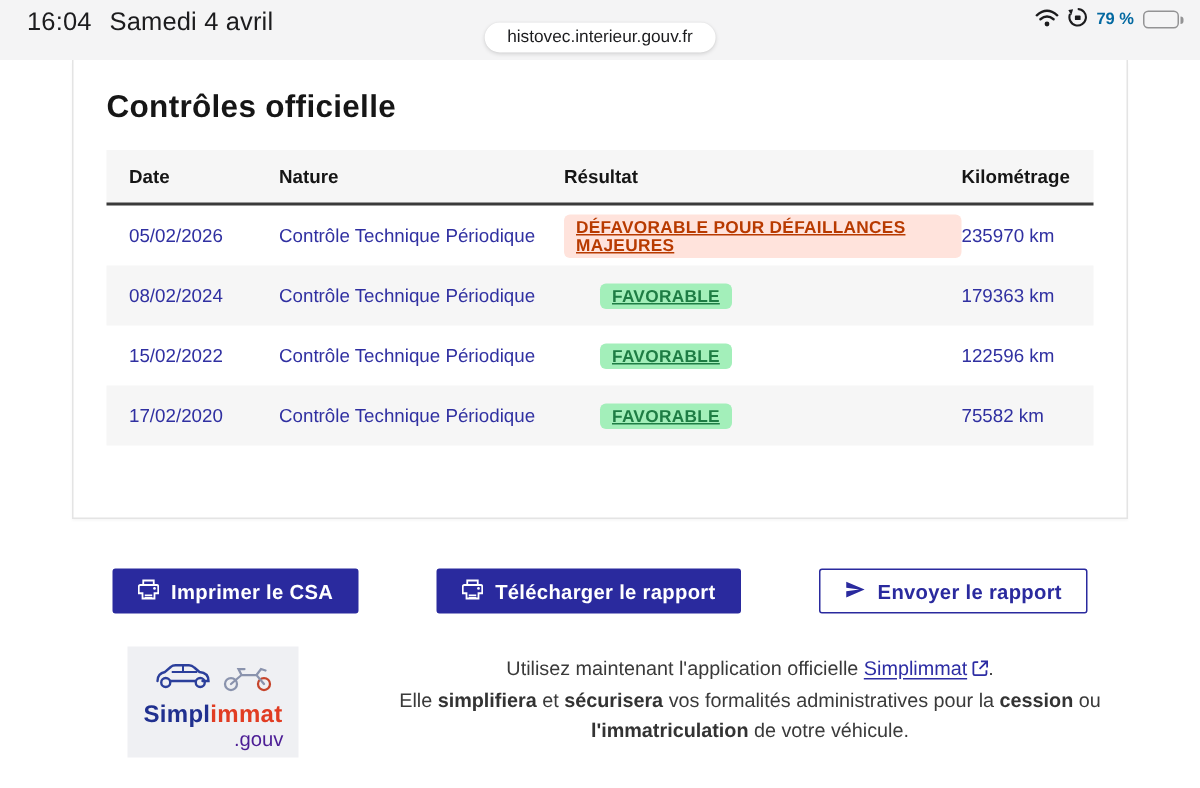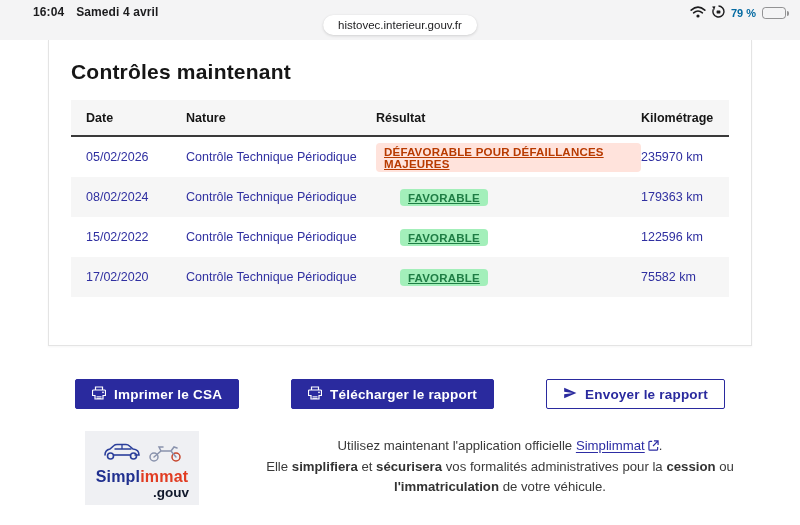--- a/index.html
+++ b/index.html
@@ -2,21 +2,21 @@
 <html style="--accent: #2a2a9e; --table-text: #3030a1; --badge-unfavorable-bg: #ffe3dc; --badge-unfavorable-text: #b83a00; --badge-favorable-bg: #a3efba; --badge-favorable-text: #1e7d44; --brand-blue: #20308f; --brand-red: #e13c22;"><head>
 <meta charset="utf-8">
 <style>
   * { margin:0; padding:0; box-sizing:border-box; }
   html,body { width:800px; height:525px; overflow:hidden; }
   body { font-family:"Liberation Sans", sans-serif; background:#ffffff; position:relative; }
   .screen { position:absolute; inset:0; background:#fff; }
 
   
   .statusbar { position:absolute; top:0; left:0; right:0; height:40px; background:#f4f4f5; }
-  .sb-left { position:absolute; top:5px; left:33px; font-size:12px; font-weight:700; color:#1c1c1e; letter-spacing:.1px; display:flex; gap:12px; }
+  .sb-left { position:absolute; top:5px; left:18px; font-size:17px; font-weight:400; color:#1c1c1e; letter-spacing:.1px; display:flex; gap:12px; }
   .sb-right { position:absolute; top:5px; right:14px; display:flex; align-items:center; gap:6px; font-size:11px; font-weight:600; color:#0369a1; }
   .batt { width:24px; height:12px; border:1px solid rgba(28,28,30,.45); border-radius:3.5px; position:relative; padding:1.5px; }
   .batt .fill { height:100%; background:#1c1c1e; border-radius:1.5px; }
   .batt:after { content:""; position:absolute; right:-4px; top:3px; width:2.5px; height:5px; background:rgba(28,28,30,.45); border-radius:0 2px 2px 0; }
 
   
   .urlpill { position:absolute; top:15px; left:50%; transform:translateX(-50%); background:#fff; border-radius:12px; padding:4px 15px; font-size:11.5px; font-weight:500; color:#1c1c1e; box-shadow:0 1px 3px rgba(0,0,0,.14), 0 0 1px rgba(0,0,0,.08); white-space:nowrap; }
 
   
   .card { position:absolute; left:48px; top:40px; width:704px; height:306px; background:#fff; border:1px solid #e4e4e4; border-top:none; box-shadow:0 1px 2px rgba(0,0,0,.04); padding:0 22px; }
@@ -41,21 +41,21 @@
   .btn-filled { background:var(--accent,#2a2a9e); color:#fff; border:1px solid var(--accent,#2a2a9e); }
   .btn-outline { background:#fff; color:var(--accent,#2a2a9e); border:1px solid var(--accent,#2a2a9e); }
   .btn svg { flex:0 0 auto; }
 
   
   .logo { position:absolute; left:85px; top:431px; width:114px; height:74px; background:#eff0f3; display:flex; flex-direction:column; align-items:center; justify-content:center; padding-top:4px; }
   .logo-icons { display:flex; align-items:flex-end; gap:4px; height:26px; }
   .logo-word { font-size:16px; font-weight:800; letter-spacing:.2px; line-height:16px; margin-top:2px; }
   .logo-word .p1 { color:#20308f; }
   .logo-word .p2 { color:#e13c22; }
-  .logo-gouv { align-self:flex-end; margin-right:10px; font-size:13.5px; font-weight:700; color:#0f172a; line-height:15px; }
+  .logo-gouv { align-self:flex-end; margin-right:10px; font-size:13.5px; font-weight:400; color:#4c1d95; line-height:15px; }
 
   .footer-text { position:absolute; left:250px; top:436px; width:500px; text-align:center; font-size:13.2px; line-height:20px; color:#3a3a3a; }
   .footer-text b { color:#333; }
   .app-link { color:#2d2da4; text-decoration:underline; text-underline-offset:2px; cursor:pointer; font-weight:500; }
   .ext-ico { display:inline-block; vertical-align:-1px; margin-left:3px; }
 </style>
 </head>
 <body>
 
 <div class="screen">
@@ -81,21 +81,21 @@
           </svg>
       </span>
       <span>79 %</span>
       <span class="batt"><span class="fill" style="width:79%"></span></span>
     </div>
   </div>
 
   <div class="urlpill">histovec.interieur.gouv.fr</div>
 
   <div class="card">
-    <div class="section-title">Contrôles maintenant</div>
+    <div class="section-title">Contrôles officielle</div>
 
     <div class="ct-table">
       <div class="trow thead">
         <div class="cell">Date</div>
         <div class="cell">Nature</div>
         <div class="cell">Résultat</div>
         <div class="cell right">Kilométrage</div>
       </div>
       <div class="tbody">
         <div class="trow">

